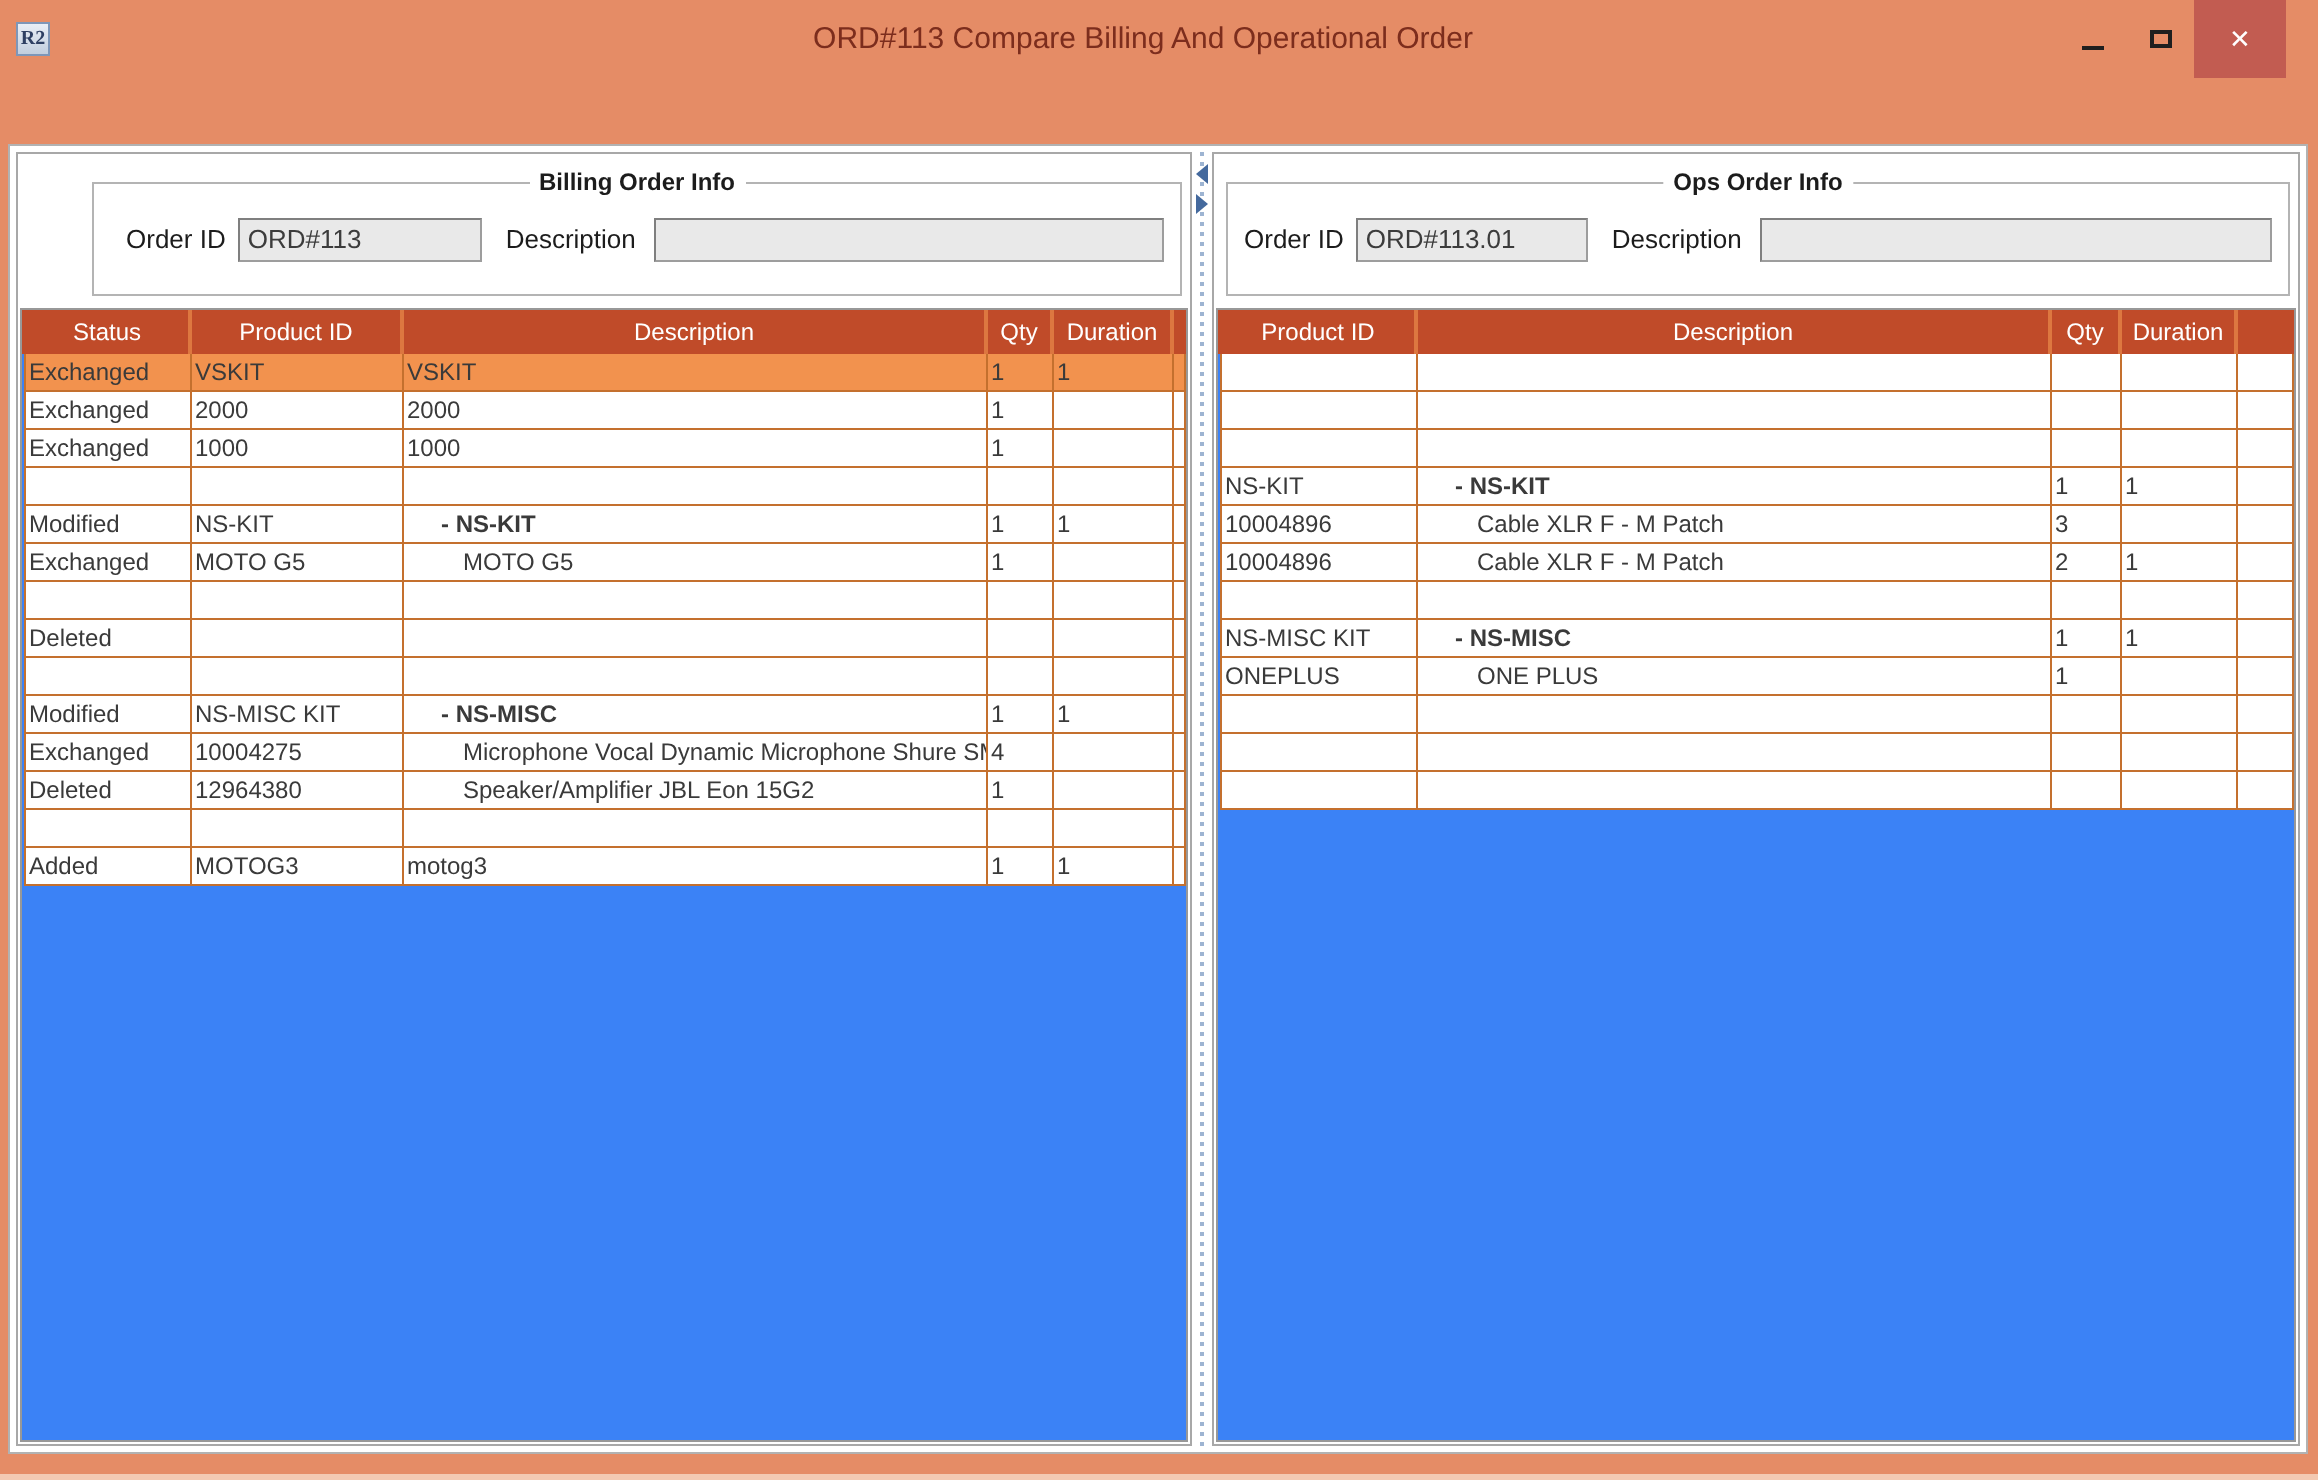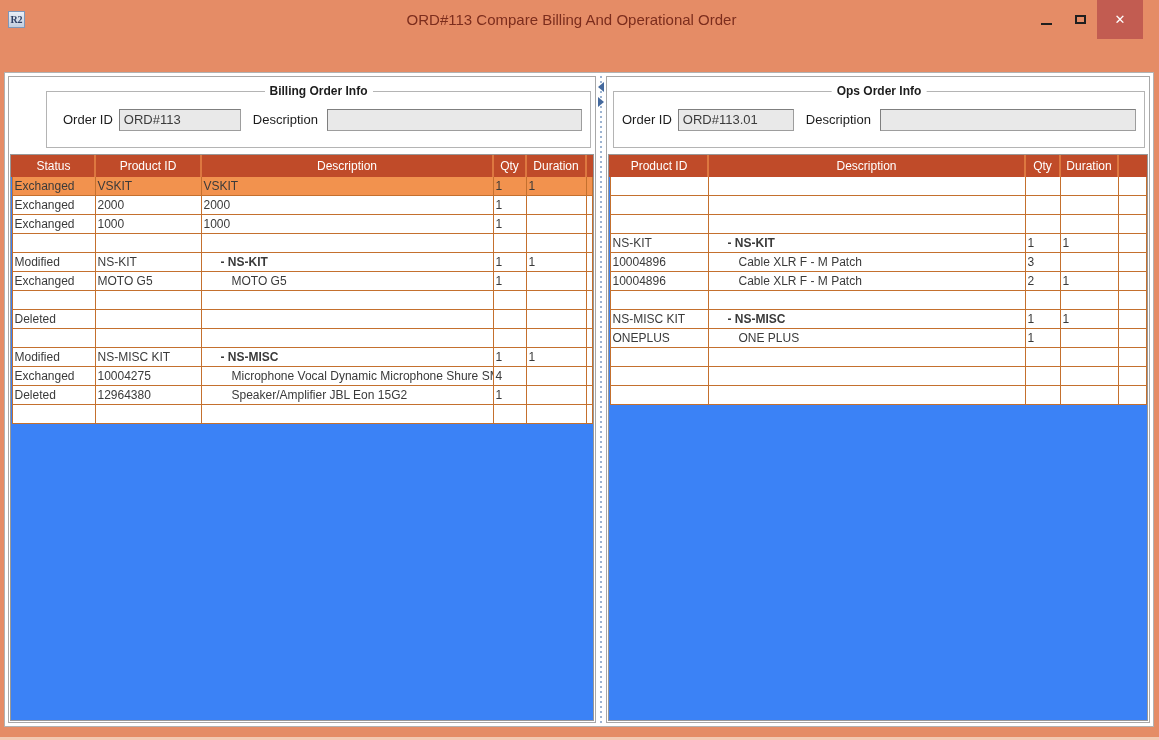--- a/index.html
+++ b/index.html
@@ -278,20 +278,28 @@
                 <td class="filler"></td>
               </tr>
               <tr>
                 <td></td>
                 <td></td>
                 <td></td>
                 <td></td>
                 <td></td>
                 <td class="filler"></td>
               </tr>
+              <tr>
+                <td>Added</td>
+                <td>MOTOG3</td>
+                <td>motog3</td>
+                <td>1</td>
+                <td>1</td>
+                <td class="filler"></td>
+              </tr>
             </tbody>
         </table>
       </div>
     </div>
 
     <div class="splitter">
       <div class="splitter-line"></div>
       <div class="tri tri-left"></div>
       <div class="tri tri-right"></div>
     </div>

